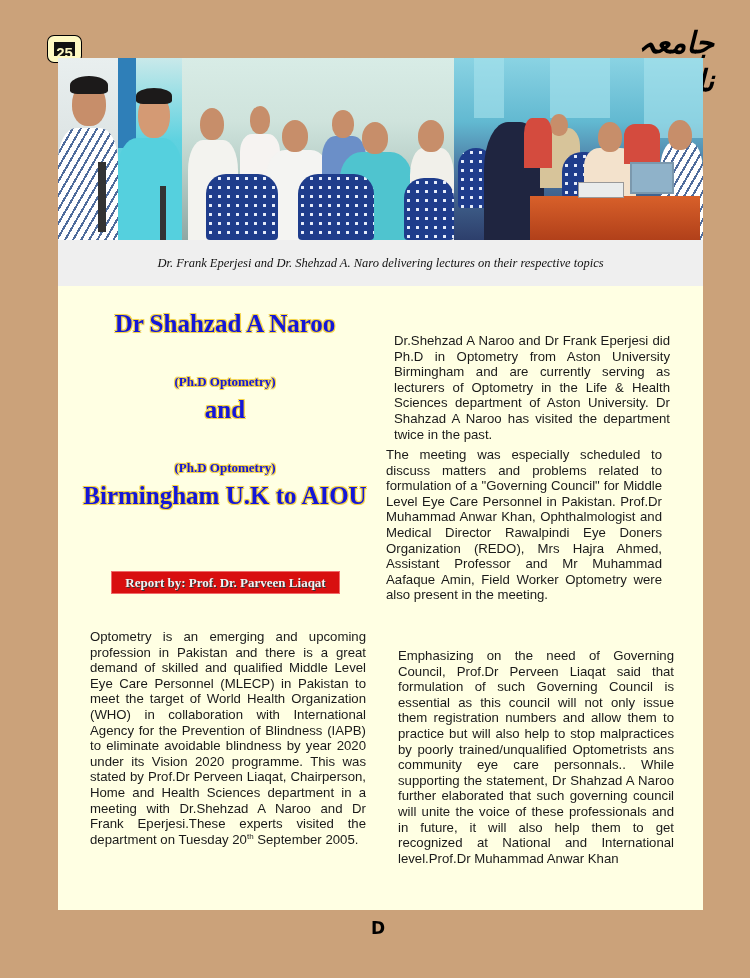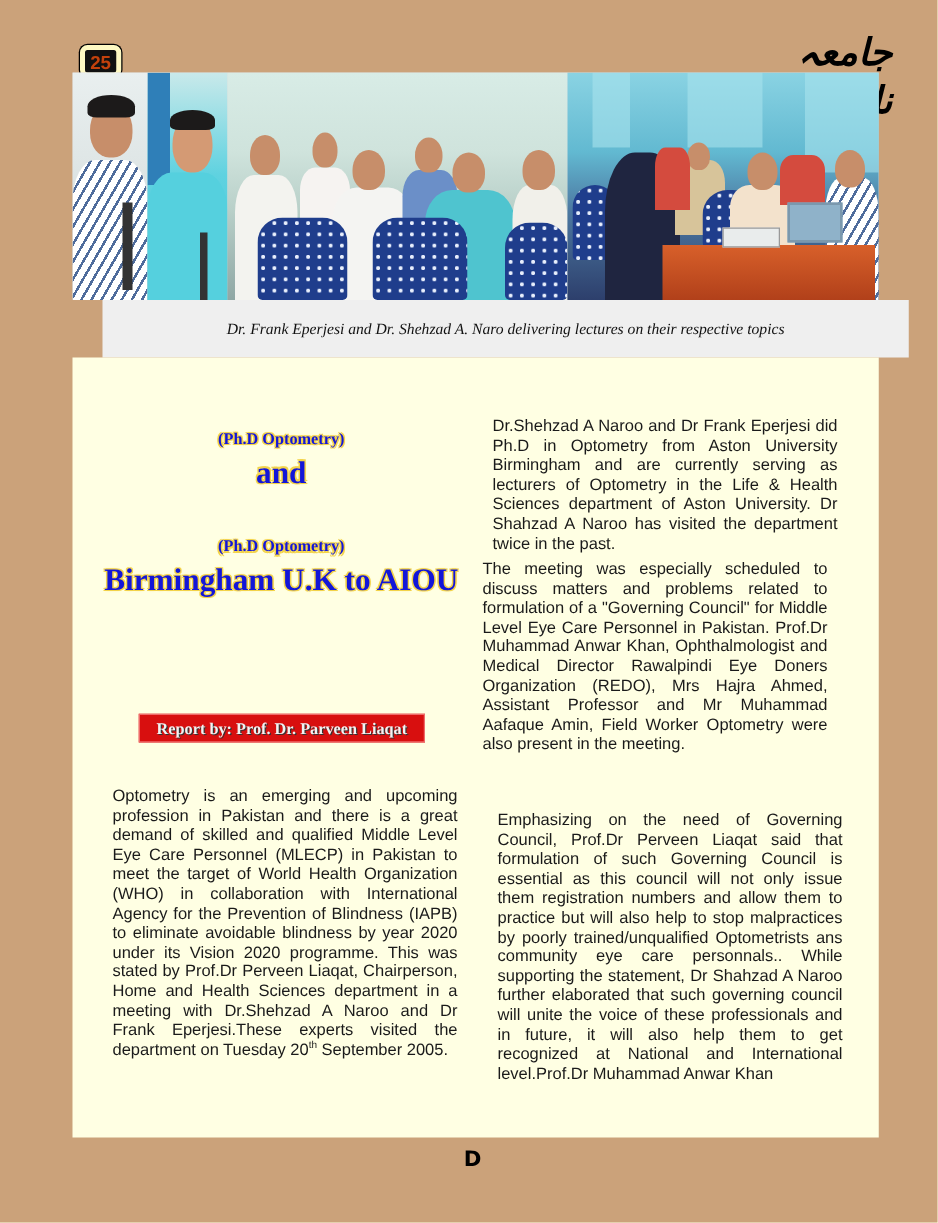--- a/index.html
+++ b/index.html
@@ -1,25 +1,24 @@
 <!DOCTYPE html>
 <html><head>
   <meta charset="utf-8">
   <style>
     * { box-sizing: border-box; margin: 0; padding: 0; }
     html, body { width: 750px; height: 978px; overflow: hidden; }
     body { background: #cba27a; position: relative; font-family: "Liberation Sans", sans-serif; }
 
     .page-badge {
       position: absolute; left: 48px; top: 36px; width: 33px; height: 26px;
-      background: #111; border-radius: 6px; border: 4px solid #fef9c3;
+      background: #111; border-radius: 6px; border: 6px solid #fef9c3;
       box-shadow: 0 0 0 1px #000;
-      color: #c2410c; font-weight: bold; font-size: 15px; line-height: 22px; text-align: center;
+      color: #fef9c3; font-weight: bold; font-size: 15px; line-height: 22px; text-align: center;
       font-family: "Liberation Sans", sans-serif;
-      margin-left: 16px;
     }
     .masthead {
       position: absolute; right: 36px; top: 24px; width: 86px; height: 38px;
       font-family: "DejaVu Serif", serif; font-size: 30px; font-weight: bold; color: #000;
       direction: rtl; text-align: right; line-height: 38px; font-style: italic;
     }
 
     .photo-strip {
       position: absolute; left: 58px; top: 58px; width: 645px; height: 182px;
       background: #ddd; overflow: hidden;
@@ -39,21 +38,21 @@
       background-image: radial-gradient(circle, #e7eefc 1.4px, transparent 1.8px);
       background-size: 9px 9px; }
     .table-red { position: absolute; background: linear-gradient(180deg,#d8602a,#b1401a); }
     .laptop { position: absolute; background: #8fb2c9; border: 2px solid #7b98ad; }
     .projector { position: absolute; background: #e9ecec; border: 1px solid #999; }
     .stripes { background-image: repeating-linear-gradient(120deg,#fff 0 5px,#4f6c9c 5px 7px); }
 
     .caption-bar {
       position: absolute; left: 58px; top: 240px; width: 645px; height: 46px;
       background: #efefef;
-      display: flex; align-items: center; justify-content: center; margin-left: 24px;
+      display: flex; align-items: center; justify-content: center;
     }
     .caption-text {
       font-family: "Liberation Serif", serif; font-style: italic; font-size: 12.5px; color: #111;
     }
 
     .article {
       position: absolute; left: 58px; top: 286px; width: 645px; height: 624px;
       background: #ffffe3;
     }
 
@@ -149,20 +148,21 @@
     <div class="projector" style="left:124px;top:124px;width:46px;height:16px;"></div>
   </div>
 </div>
 
 <div class="caption-bar">
   <span class="caption-text">Dr. Frank Eperjesi and Dr. Shehzad A. Naro delivering lectures on their respective topics</span>
 </div>
 
 <div class="article">
   <h1 class="headline">
+    <span class="hl-big">Dr Shahzad A Naroo</span>
     <span class="hl-small">(Ph.D Optometry)</span>
     <span class="hl-big">and</span>
     <span class="hl-small">(Ph.D Optometry)</span>
     <span class="hl-big">Birmingham U.K to AIOU</span>
   </h1>
 
   <div class="byline">Report by: Prof. Dr. Parveen Liaqat</div>
 
   <p class="body-text col-left"><span>Optometry is an emerging and upcoming profession in Pakistan and there is a great demand of skilled and qualified Middle Level Eye Care Personnel (MLECP) in Pakistan to meet the target of World Health Organization (WHO) in collaboration with International Agency for the Prevention of Blindness (IAPB) to eliminate avoidable blindness by year 2020 under its Vision 2020 programme. This was stated by Prof.Dr Perveen Liaqat, Chairperson, Home and Health Sciences department in a meeting with Dr.Shehzad A Naroo and Dr Frank Eperjesi.These experts visited the department on Tuesday 20</span><sup>th</sup><span> September 2005.</span></p>
 

